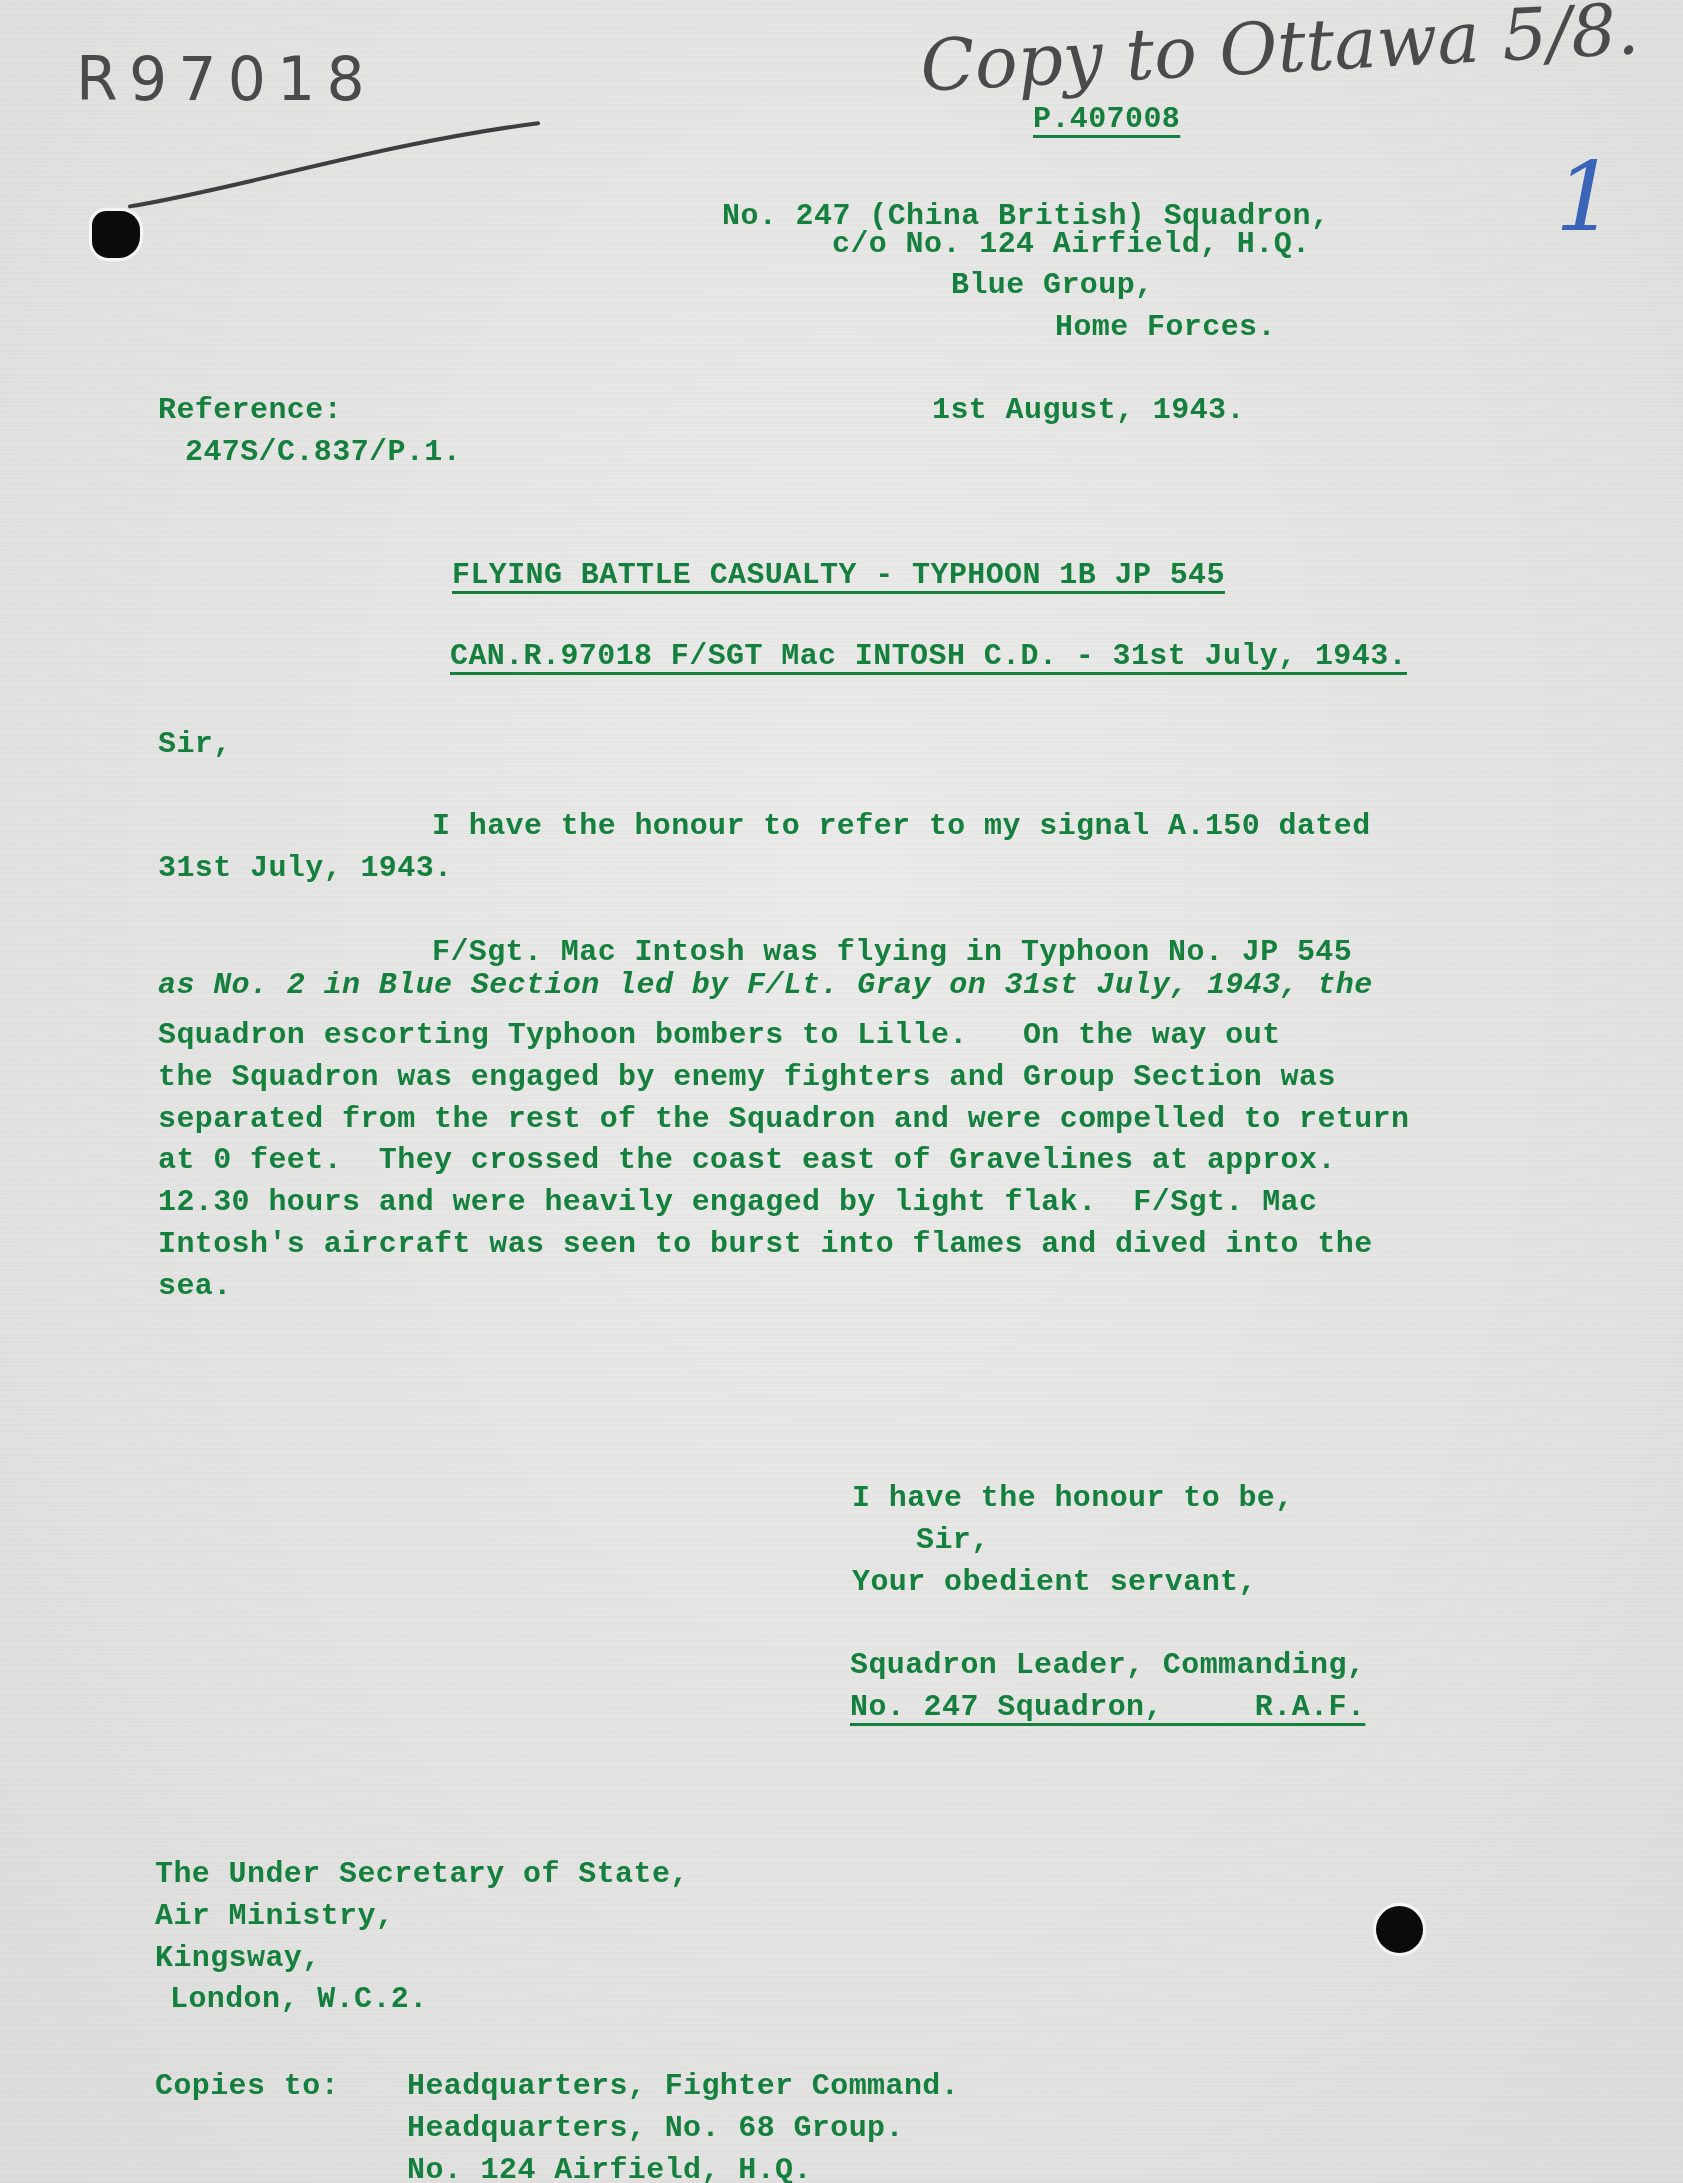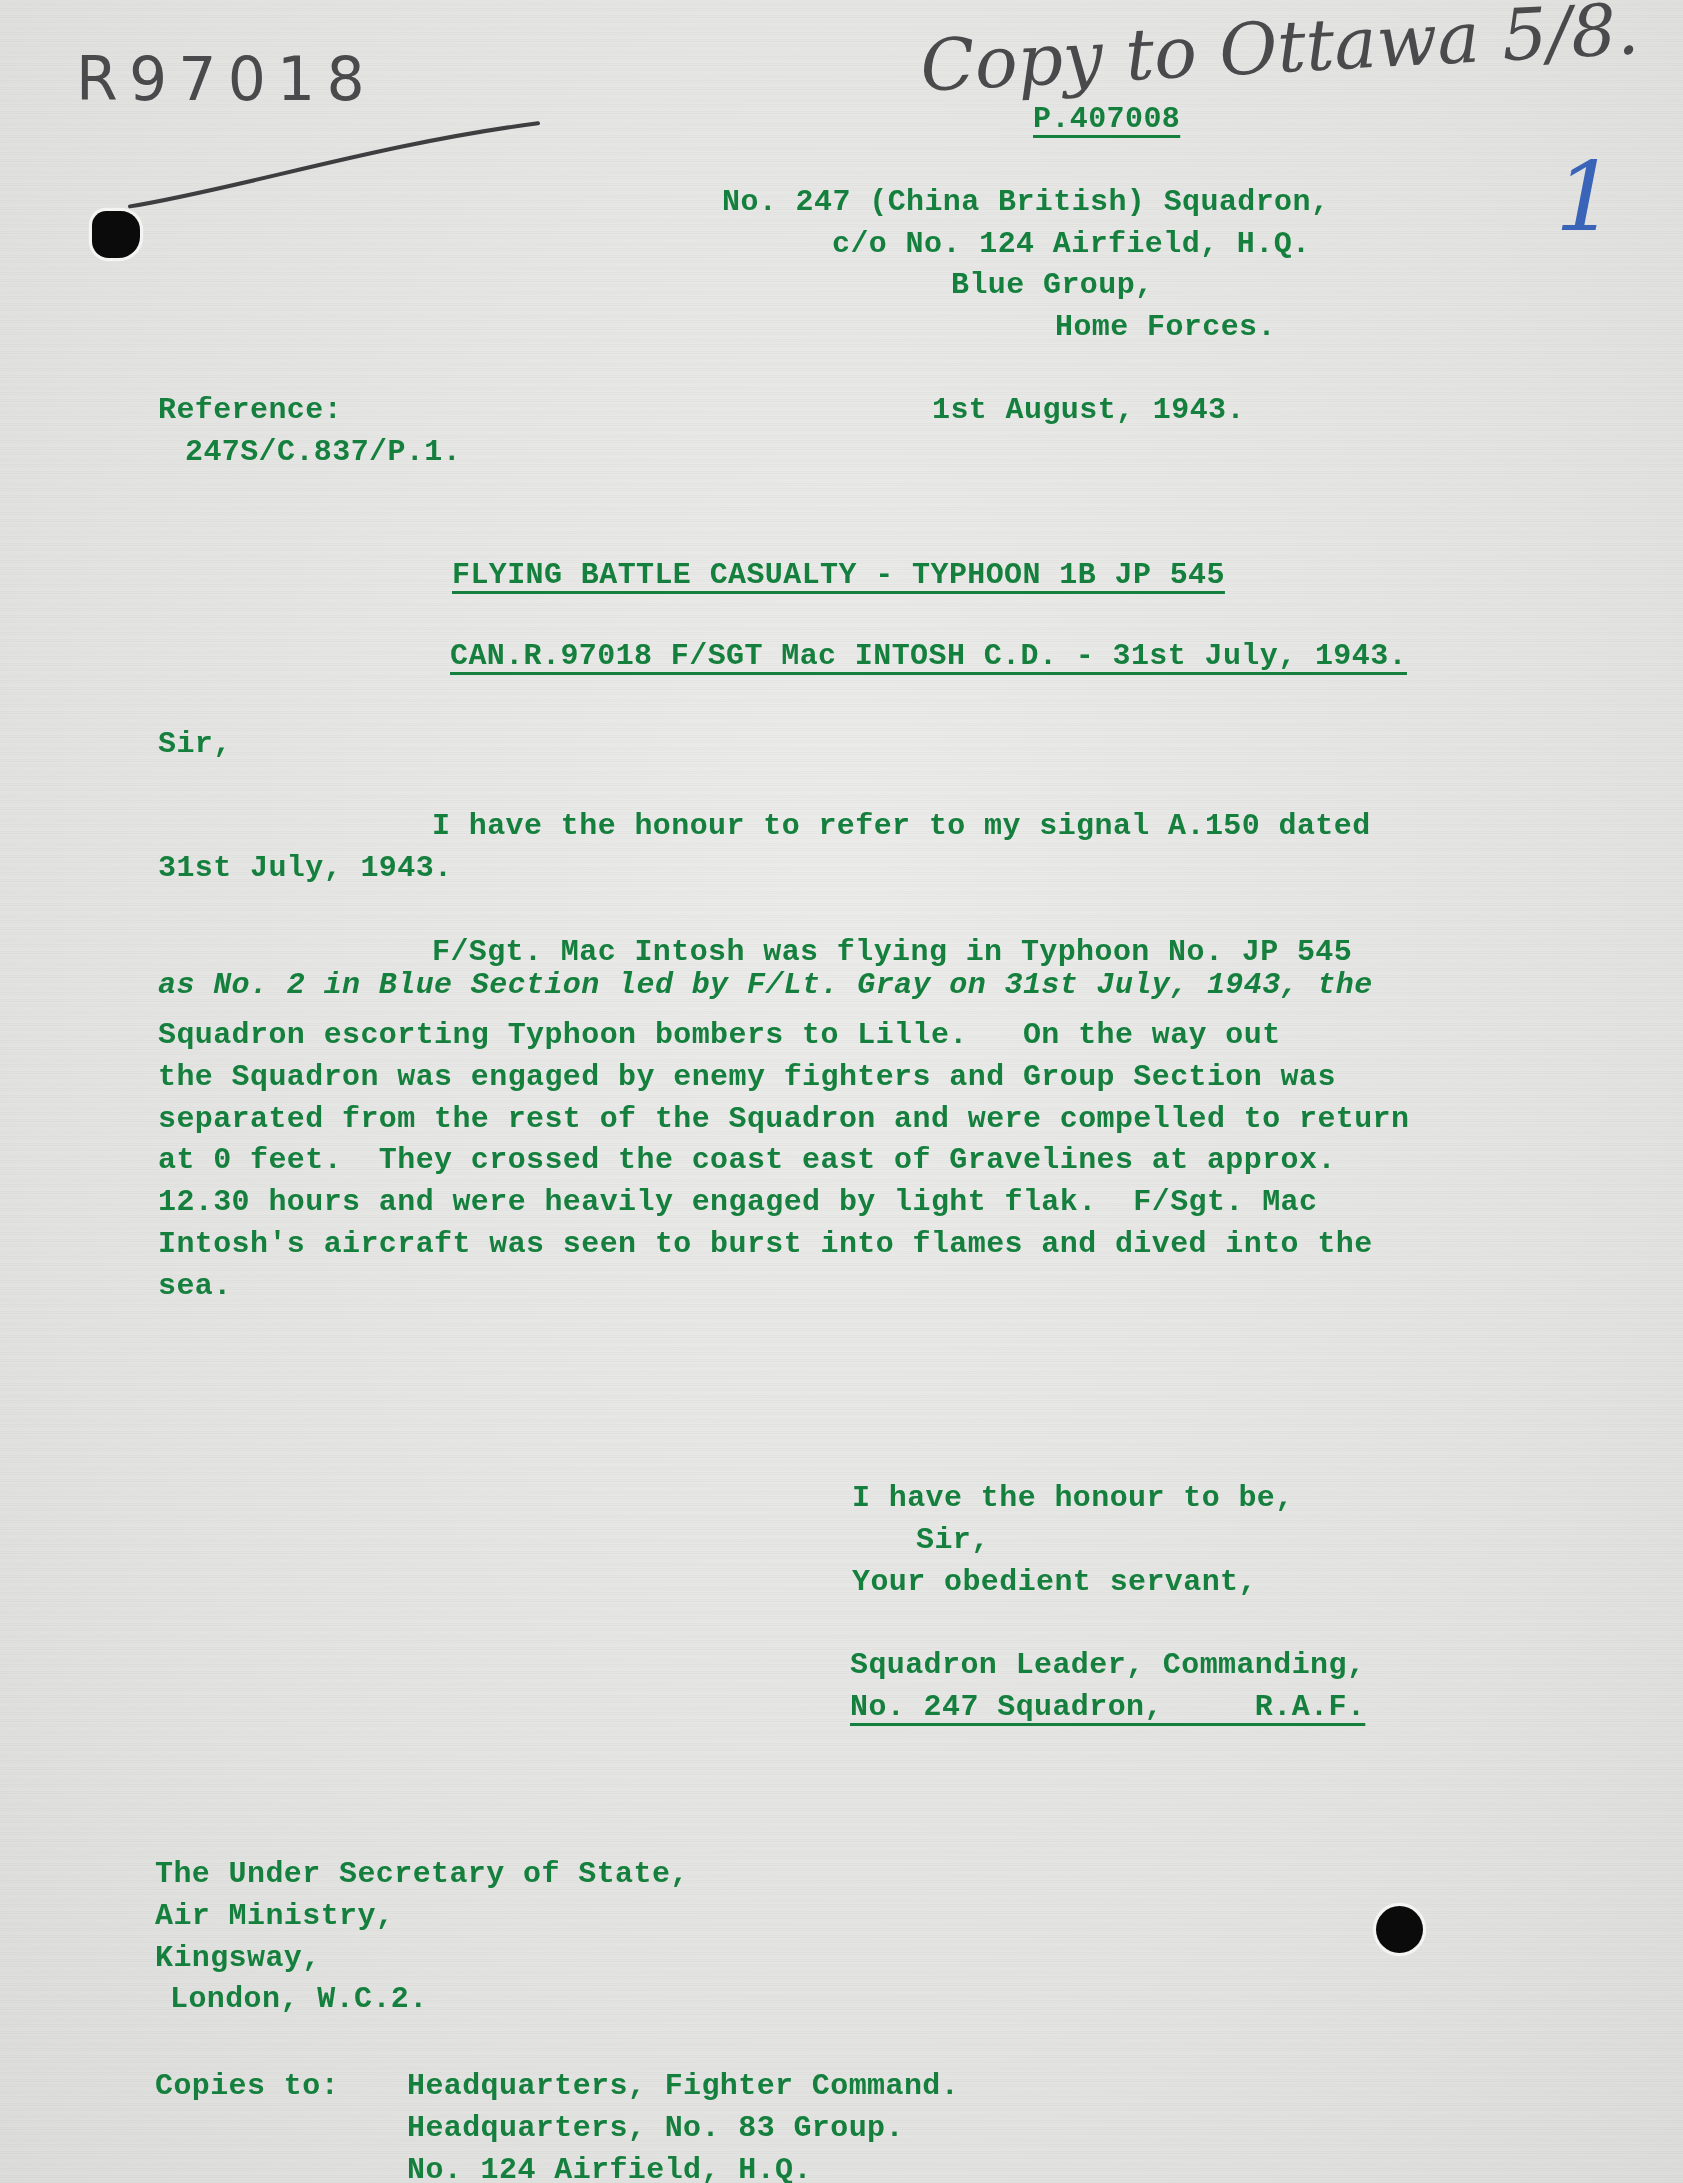--- a/index.html
+++ b/index.html
@@ -27,21 +27,21 @@
   <path d="M260 190 C 300 260, 350 320, 400 400" stroke="#9a9a9a" stroke-width="2" fill="none"></path>
 </svg>
 <div class="hole" style="left:92px; top:211px; width:48px; height:47px; border-radius:30% 40% 45% 35%;"></div>
 
 <div class="hand" style="left:920px; top:6.4px; font-size:71px; transform:rotate(-3deg);">Copy to Ottawa 5/8.</div>
 <div class="hand hand-blue" style="left:1555px; top:141px; font-size:96px;">1</div>
 
 <div class="tw ul" style="left:1033px; top:98px;">P.407008</div>
 
 <div>
-  <div class="tw" style="left:722px; top:181px;">No. 247 (China British) Squadron,</div>
+  <div class="tw" style="left:722px; top:195px;">No. 247 (China British) Squadron,</div>
   <div class="tw" style="left:832px; top:223px;">c/o No. 124 Airfield, H.Q.</div>
   <div class="tw" style="left:951px; top:264px;">Blue Group,</div>
   <div class="tw" style="left:1055px; top:306px;text-align:center;">Home Forces.</div>
 </div>
 
 <div class="tw" style="left:158px; top:389px;">Reference:</div>
 <div class="tw" style="left:158px; top:431px;margin-left:27px;">247S/C.837/P.1.</div>
 <div class="tw" style="left:932px; top:389px;">1st August, 1943.</div>
 
 <div class="tw ul" style="left:452px; top:554px;">FLYING BATTLE CASUALTY - TYPHOON 1B JP 545</div>
@@ -77,16 +77,16 @@
   <div class="tw" style="left:155px; top:1895px;">Air Ministry,</div>
   <div class="tw" style="left:155px; top:1937px;">Kingsway,</div>
   <div class="tw" style="left:170px; top:1978px;">London, W.C.2.</div>
 </div>
 
 <div class="hole" style="left:1376px; top:1906px; width:47px; height:47px;"></div>
 
 <div>
   <div class="tw" style="left:155px; top:2065px;">Copies to:</div>
   <div class="tw" style="left:407px; top:2065px;">Headquarters, Fighter Command.</div>
-  <div class="tw" style="left:407px; top:2107px;">Headquarters, No. 83 Group.</div>
+  <div class="tw" style="left:407px; top:2107px;">Headquarters, No. 68 Group.</div>
   <div class="tw" style="left:407px; top:2149px;">No. 124 Airfield, H.Q.</div>
 </div>
 
 
 </body></html>

